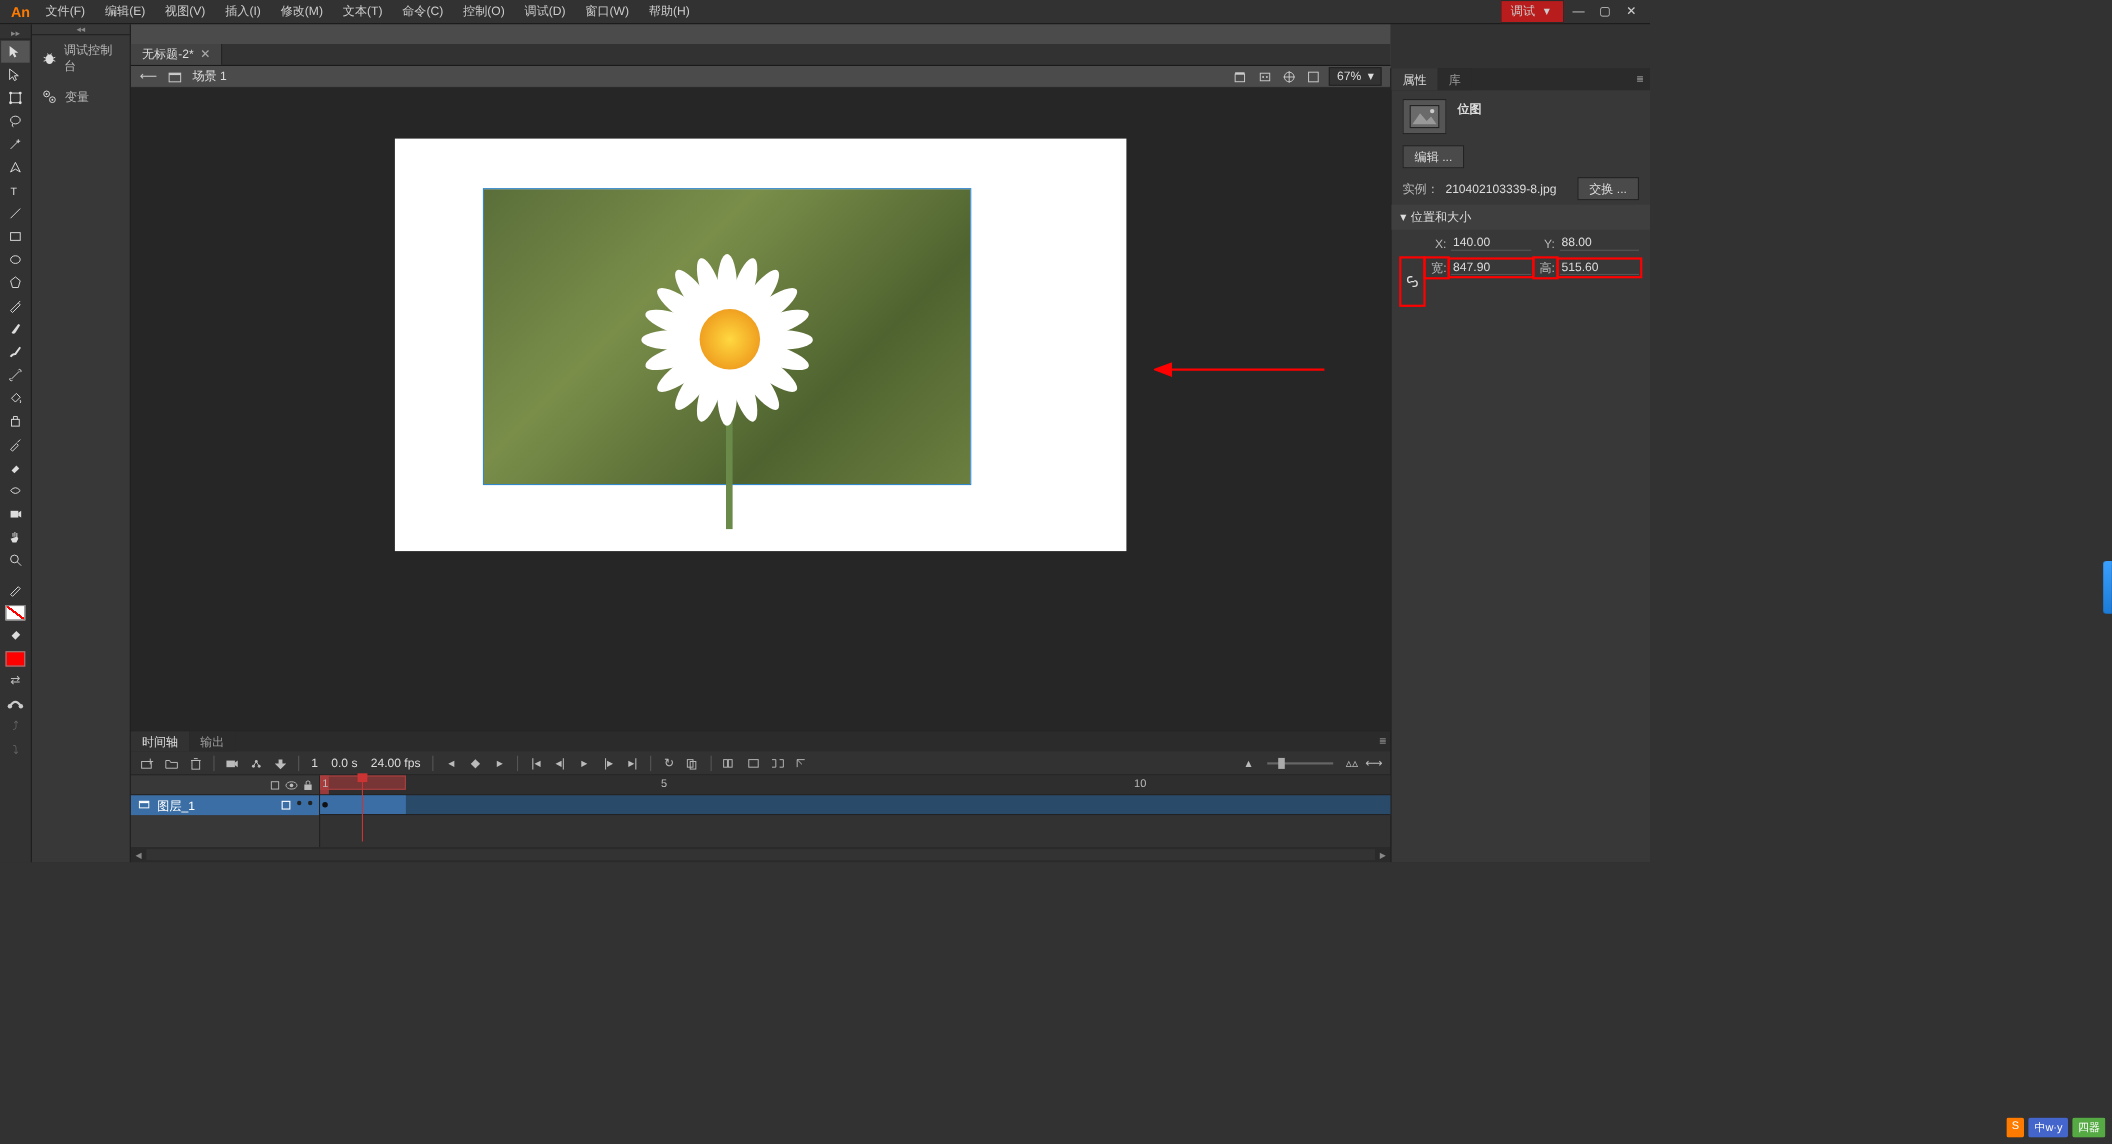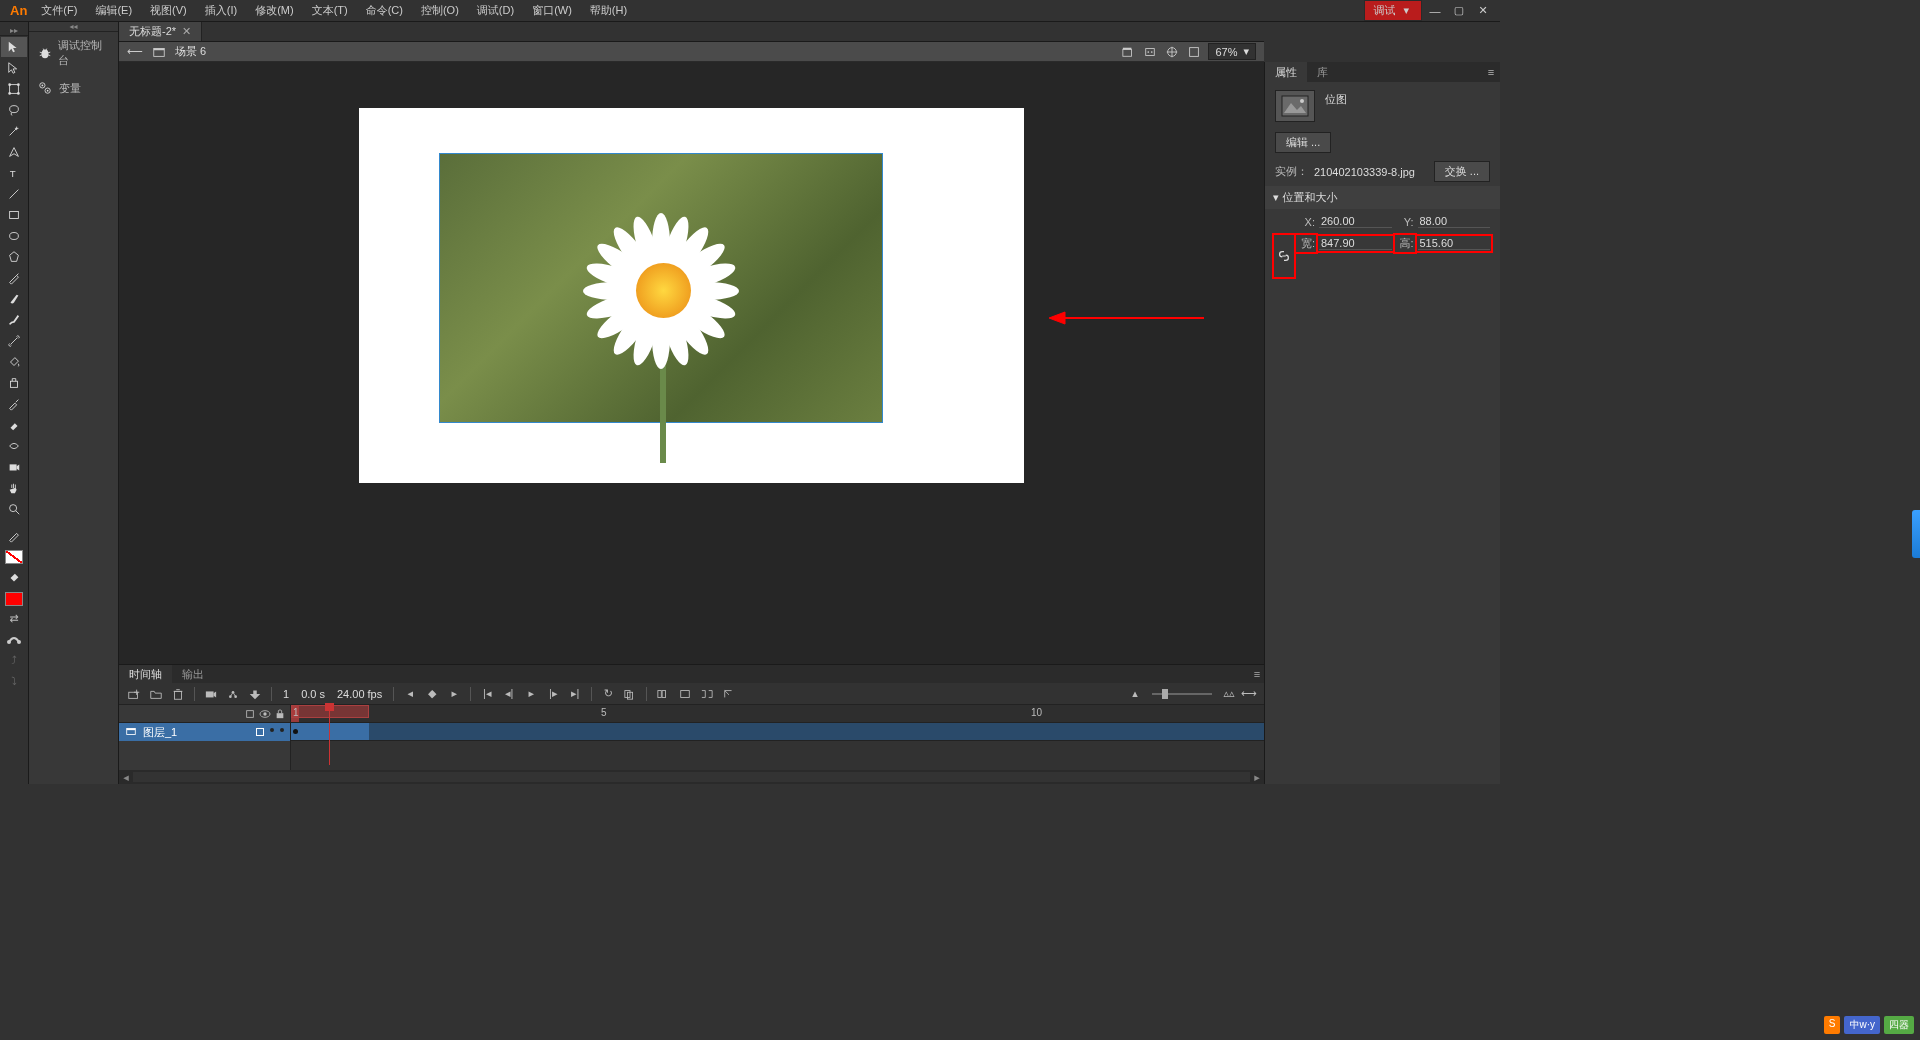--- a/index.html
+++ b/index.html
@@ -31,21 +31,21 @@
 .opt-btn { width: 22px; height: 18px; display: flex; align-items: center; justify-content: center; color: #bbb; margin-top: 2px; cursor: pointer; }
 
 
 .left-panels { width: 90px; background: #383838; border-right: 1px solid #1a1a1a; display: flex; flex-direction: column; }
 .panel-toggle { height: 10px; display: flex; align-items: center; justify-content: center; color: #888; font-size: 8px; border-bottom: 1px solid #222; }
 .lp-btn { display: flex; align-items: center; gap: 6px; padding: 6px 8px; cursor: pointer; }
 .lp-btn .ico { width: 16px; height: 16px; display: flex; align-items: center; justify-content: center; color: #ddd; }
 
 
 .center { flex: 1; display: flex; flex-direction: column; background: #4b4b4b; }
-.doc-tabs { height: 20px; background: #323232; display: flex; align-items: stretch; border-bottom: 1px solid #1a1a1a; }
+.doc-tabs { height: 20px; background: #323232; display: flex; align-items: stretch; border-bottom: 1px solid #1a1a1a; margin-top: 18px; }
 .doc-tab { background: #434343; display: flex; align-items: center; padding: 0 10px; gap: 6px; border-right: 1px solid #222; color: #ddd; }
 .doc-tab .close { color: #aaa; cursor: pointer; }
 .scene-bar { height: 20px; background: #4b4b4b; display: flex; align-items: center; padding: 0 8px; gap: 8px; color: #ddd; border-bottom: 1px solid #2a2a2a; }
 .scene-bar .right { margin-left: auto; display: flex; align-items: center; gap: 6px; }
 .scene-bar .icon { width: 16px; height: 16px; display: flex; align-items: center; justify-content: center; color: #ccc; cursor: pointer; }
 .zoom-box { background: #323232; border: 1px solid #222; padding: 1px 6px; color: #ddd; display: flex; align-items: center; gap: 6px; }
 
 .stage-wrap { flex: 1; background: #262626; display: flex; align-items: flex-start; justify-content: center; padding: 46px 0 0 0; position: relative; }
 .stage { width: 665px; height: 375px; background: #fff; position: relative; }
 .img-placeholder { position: absolute; left: 80px; top: 45px; width: 444px; height: 270px; background: linear-gradient(135deg,#5a6e3a 0%, #7a8e4a 35%, #4f6330 70%, #6b7f40 100%); border: 1px solid #3388cc; display: flex; align-items: center; justify-content: center; }
@@ -95,21 +95,21 @@
 .sb-track { flex: 1; height: 10px; background: #333; }
 
 
 .right-panel { width: 236px; background: #383838; border-left: 1px solid #1a1a1a; display: flex; flex-direction: column; margin-top: 40px; }
 .rp-tabs { height: 20px; background: #2b2b2b; display: flex; align-items: stretch; }
 .rp-tab { padding: 3px 10px; background: #383838; color: #ddd; }
 .rp-tab.inactive { background: #2b2b2b; color: #999; }
 .rp-tabs .menu { margin-left: auto; width: 18px; display: flex; align-items: center; justify-content: center; }
 .rp-header { display: flex; align-items: flex-start; gap: 10px; padding: 8px 10px 6px; }
 .rp-icon { width: 40px; height: 32px; background: #555; border: 1px solid #222; display: flex; align-items: center; justify-content: center; color: #ddd; }
-.rp-title { color: #ddd; flex: 1; padding-top: 2px; }
+.rp-title { color: #ddd; flex: 1; padding-top: 2px; font-weight: bold; }
 .rp-row { display: flex; align-items: center; padding: 4px 10px; gap: 6px; }
 .rp-btn { background: #4a4a4a; border: 1px solid #222; padding: 2px 10px; color: #ddd; cursor: pointer; min-width: 54px; text-align: center; }
 .rp-row .label { color: #bbb; }
 .section-hdr { display: flex; align-items: center; padding: 4px 8px; background: #3f3f3f; color: #ddd; gap: 4px; }
 .prop-grid { display: grid; grid-template-columns: 18px 18px 1fr 18px 1fr; align-items: center; padding: 6px 10px; row-gap: 8px; column-gap: 4px; }
 .prop-grid .lbl { color: #bbb; text-align: right; }
 .prop-grid .val { color: #ddd; border-bottom: 1px solid #555; padding: 0 2px; cursor: text; }
 .link-cell { grid-row: span 2; width: 18px; height: 40px; display: flex; align-items: center; justify-content: center; }
 .link-ico { width: 16px; height: 16px; display: flex; align-items: center; justify-content: center; color: #ddd; }
 .hl-red { outline: 2px solid #ff0000; outline-offset: 1px; }
@@ -341,21 +341,21 @@
         </div>
       </div>
       <div class="scene-bar">
         <span class="icon">⟵</span>
         <span class="icon">
             <svg width="14" height="14" viewBox="0 0 16 16">
               <rect x="2" y="4" width="12" height="9" fill="none" stroke="#ccc"></rect>
               <rect x="2" y="4" width="12" height="2" fill="#ccc"></rect>
             </svg>
           </span>
-        <span>场景 6</span>
+        <span>场景 1</span>
         <div class="right">
           <span class="icon">
               <svg width="14" height="12" viewBox="0 0 16 14">
                 <rect x="2" y="4" width="10" height="8" fill="none" stroke="#ccc"></rect>
                 <rect x="2" y="2" width="10" height="2" fill="#ccc"></rect>
               </svg>
             </span>
           <span class="icon">
               <svg width="14" height="12" viewBox="0 0 16 14">
                 <rect x="3" y="3" width="10" height="8" fill="none" stroke="#ccc"></rect>
@@ -598,21 +598,21 @@
         <div style="flex:1"></div>
         <div class="rp-btn">交换 ...</div>
       </div>
       <div class="section-hdr">
         <span>▾</span>
         <span>位置和大小</span>
       </div>
       <div class="prop-grid">
         <div></div>
         <div class="lbl">X:</div>
-        <div class="val">260.00</div>
+        <div class="val">140.00</div>
         <div class="lbl">Y:</div>
         <div class="val">88.00</div>
 
         <div class="link-cell hl-red">
           <span class="link-ico">
               <svg width="14" height="14" viewBox="0 0 16 16">
                 <path d="M6 9 a3 3 0 0 1 0-6 l2 0 M10 7 a3 3 0 0 1 0 6 l-2 0 M6 8 L10 8" fill="none" stroke="#ddd" stroke-width="1.4"></path>
               </svg>
             </span>
         </div>

